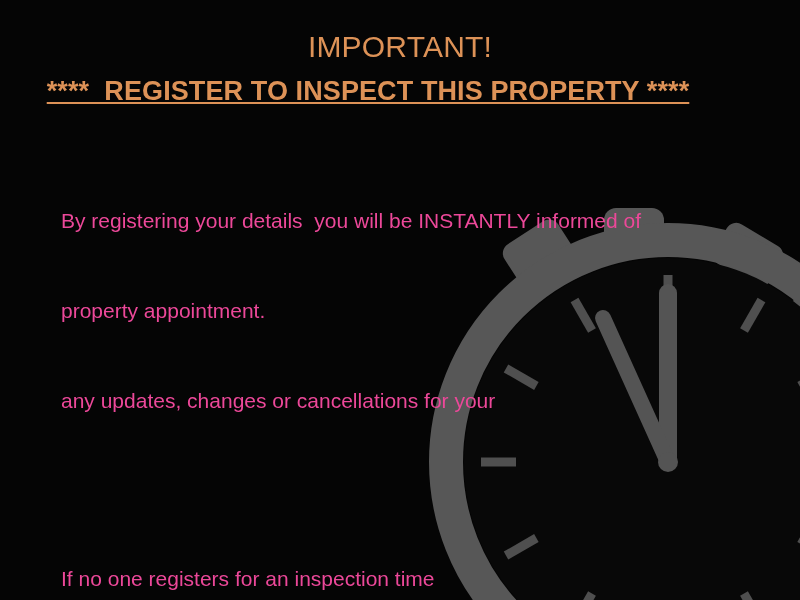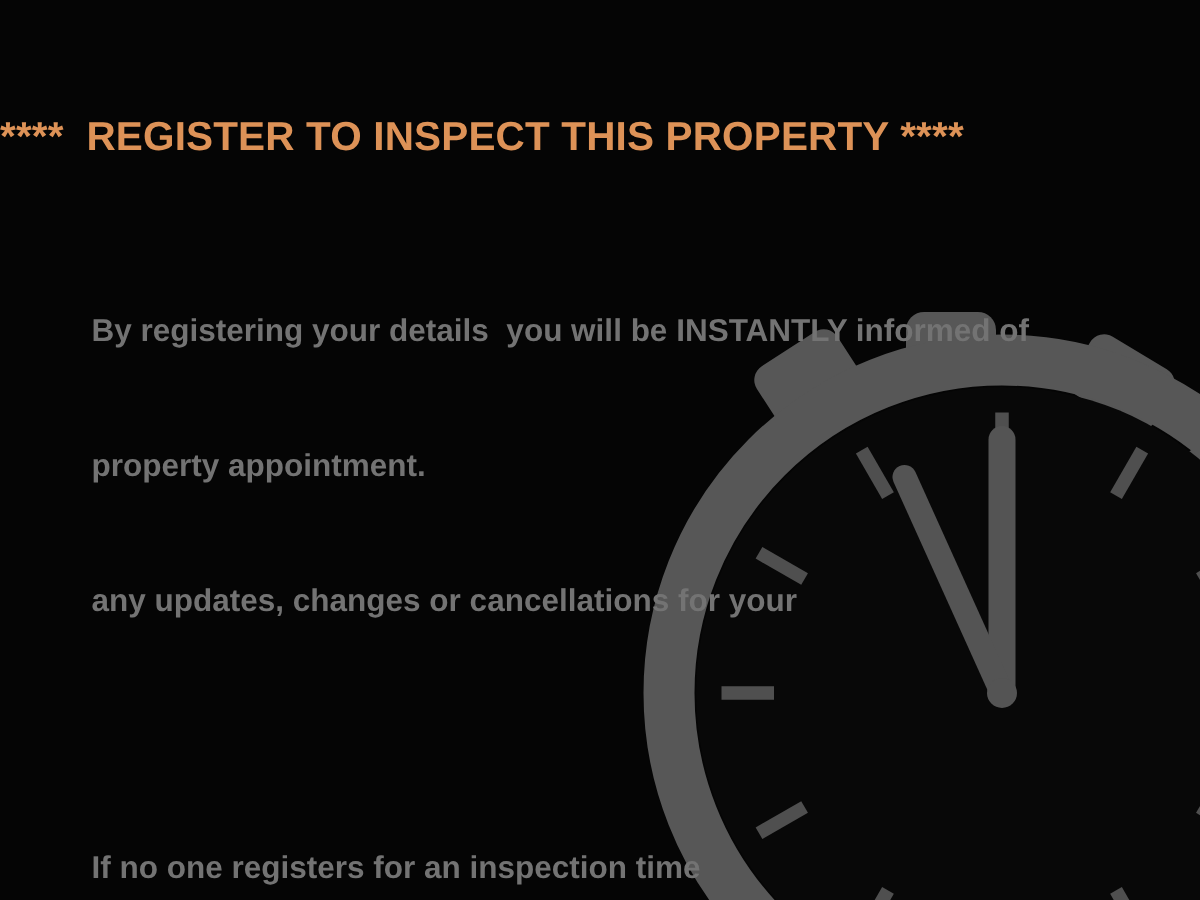--- a/index.html
+++ b/index.html
@@ -48,40 +48,41 @@
     font-weight: 400;
     letter-spacing: 0.2px;
     line-height: 38px;
     white-space: pre;
   }
   .hl2 {
     position: absolute;
     top: 73px;
     left: 0;
     width: 736px;
-    text-align: left;
+    text-align: center;
     font-size: 27px;
     font-weight: 700;
     letter-spacing: 0.1px;
     line-height: 36px;
     white-space: pre;
+    text-decoration: underline;
   }
 
   .body-block {
     position: absolute;
     left: 61px;
     top: 146px;
     width: 660px;
   }
 
   .para {
     font-size: 21px;
     line-height: 30px;
-    color: #737373;
-    font-weight: 700;
+    color: #ec4899;
+    font-weight: 400;
     white-space: pre-wrap;
     margin: 0;
   }
   .para .ln { display: block; white-space: pre; }
 
   .gap-a { height: 28px; }
 </style>
 </head>
 <body>
 
@@ -145,20 +146,21 @@
 
       <g>
         <circle cx="668" cy="462" r="10" fill="#545454"></circle>
       </g>
 
     </g>
   </svg>
 
   <div id="content">
 
+    <div class="hl1" style="color:#dd9257">IMPORTANT!</div>
 
     <div class="hl2" style="color:#dd9257">****  REGISTER TO INSPECT THIS PROPERTY ****</div>
 
     <div class="body-block">
 
       <p class="para">
         <span class="ln">By registering your details  you will be INSTANTLY informed of</span>
         <span class="ln">property appointment.</span>
         <span class="ln">any updates, changes or cancellations for your</span>
       </p>

